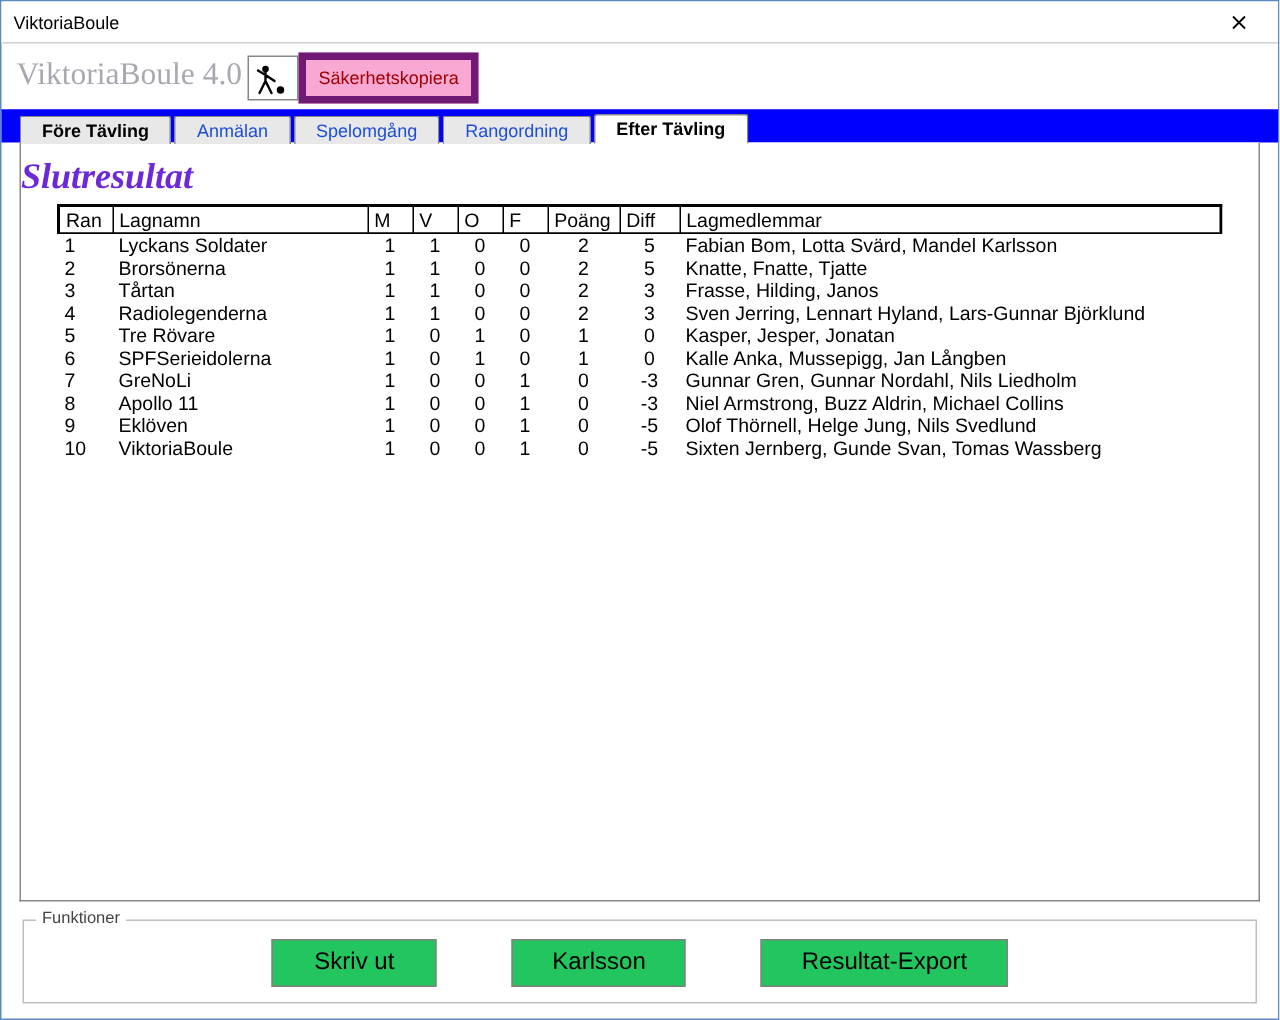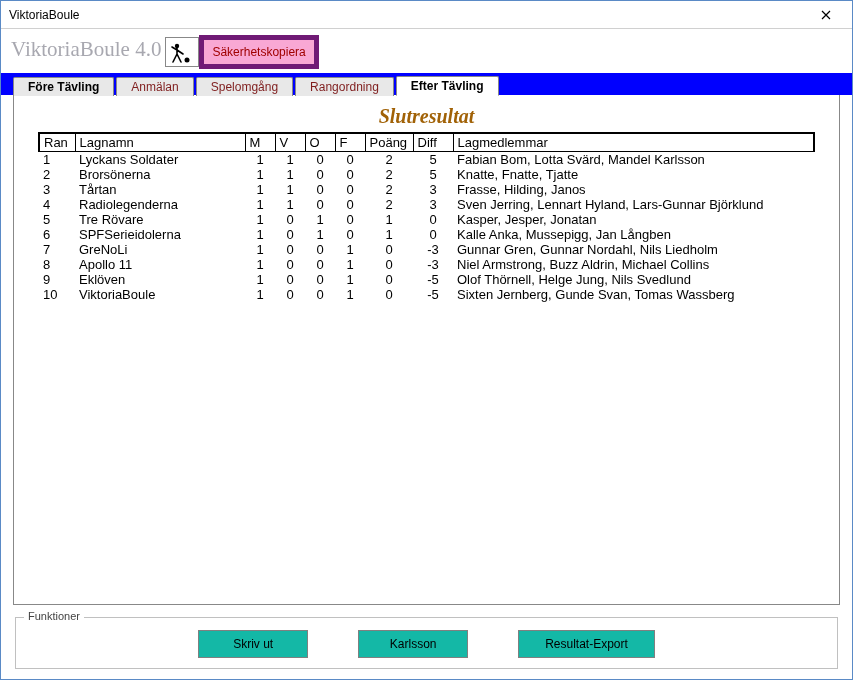--- a/index.html
+++ b/index.html
@@ -87,46 +87,45 @@
     padding: 0 0 0 12px;
     border-top: 1px solid #0000ff;
     height: 22px;
   }
   .tab {
     background: #e8e8e8;
     border: 1px solid #888;
     border-bottom: none;
     padding: 2px 14px 2px;
     font-size: 12px;
-    color: #7f1d1d;
+    color: #1d4ed8;
     margin-right: 2px;
     border-radius: 2px 2px 0 0;
     position: relative;
     top: 1px;
   }
   .tab.bold { color: #000; font-weight: bold; }
   .tab.active { background: #fff; color: #000; font-weight: bold; border-bottom: 1px solid #fff;}
 
   .tab-content {
     border: 1px solid #888;
     margin: 0 12px 8px 12px;
     border-top: none;
     flex: 1;
     display: flex;
     flex-direction: column;
     background: #fff;
   }
 
   .result-title {
-    text-align: center;
     font-family: Georgia, "Times New Roman", serif;
-    font-size: 20px;
+    font-size: 24px;
     font-style: italic;
     font-weight: bold;
-    color: #a16207;
+    color: #6d28d9;
     padding: 10px 0 4px;
   }
 
   .table-wrap {
     margin: 0 24px;
     flex: 1;
     overflow: hidden;
   }
   table.results {
     border-collapse: collapse;
@@ -172,23 +171,23 @@
     font-size: 11px;
     color: #444;
   }
   .functions-row {
     display: flex;
     gap: 50px;
     justify-content: center;
   }
   .fn-btn {
     border: 1px solid #808080;
-    background: #14b8a6;
+    background: #22c55e;
     padding: 6px 26px;
-    font-size: 12px;
+    font-size: 16px;
     cursor: default;
     min-width: 110px;
     text-align: center;
   }
 </style>
 </head>
 <body>
 
 <div class="window">
 

